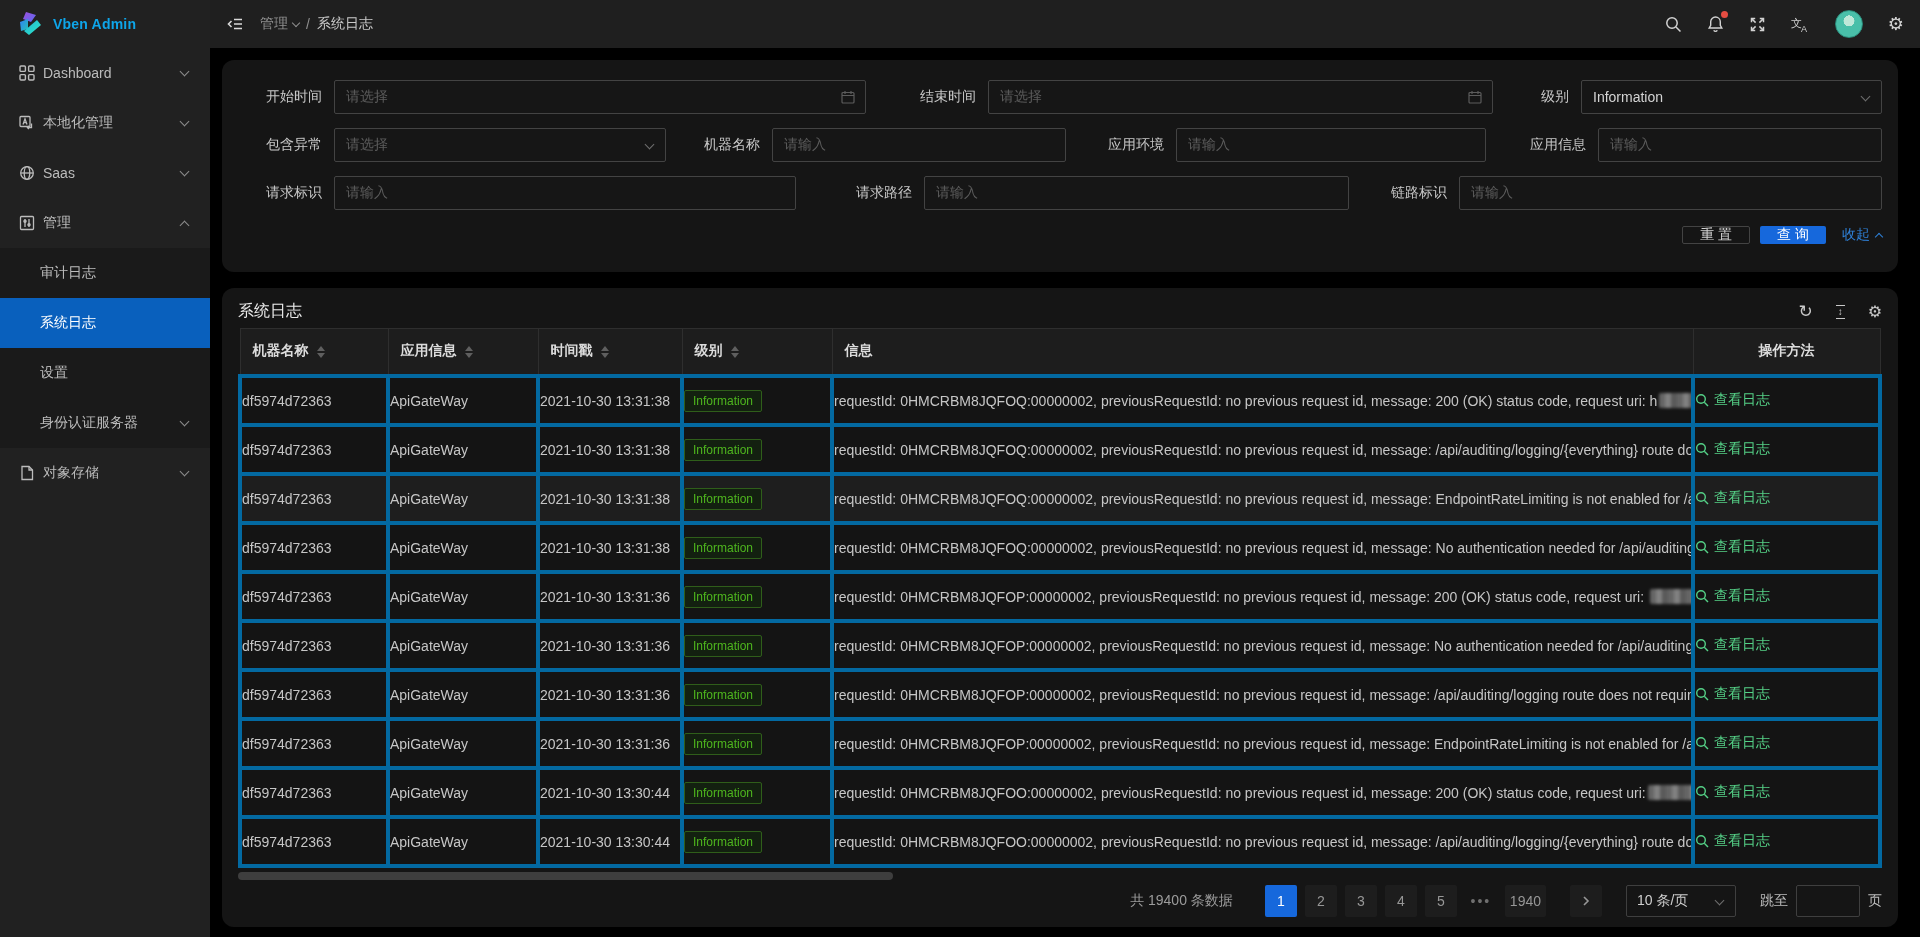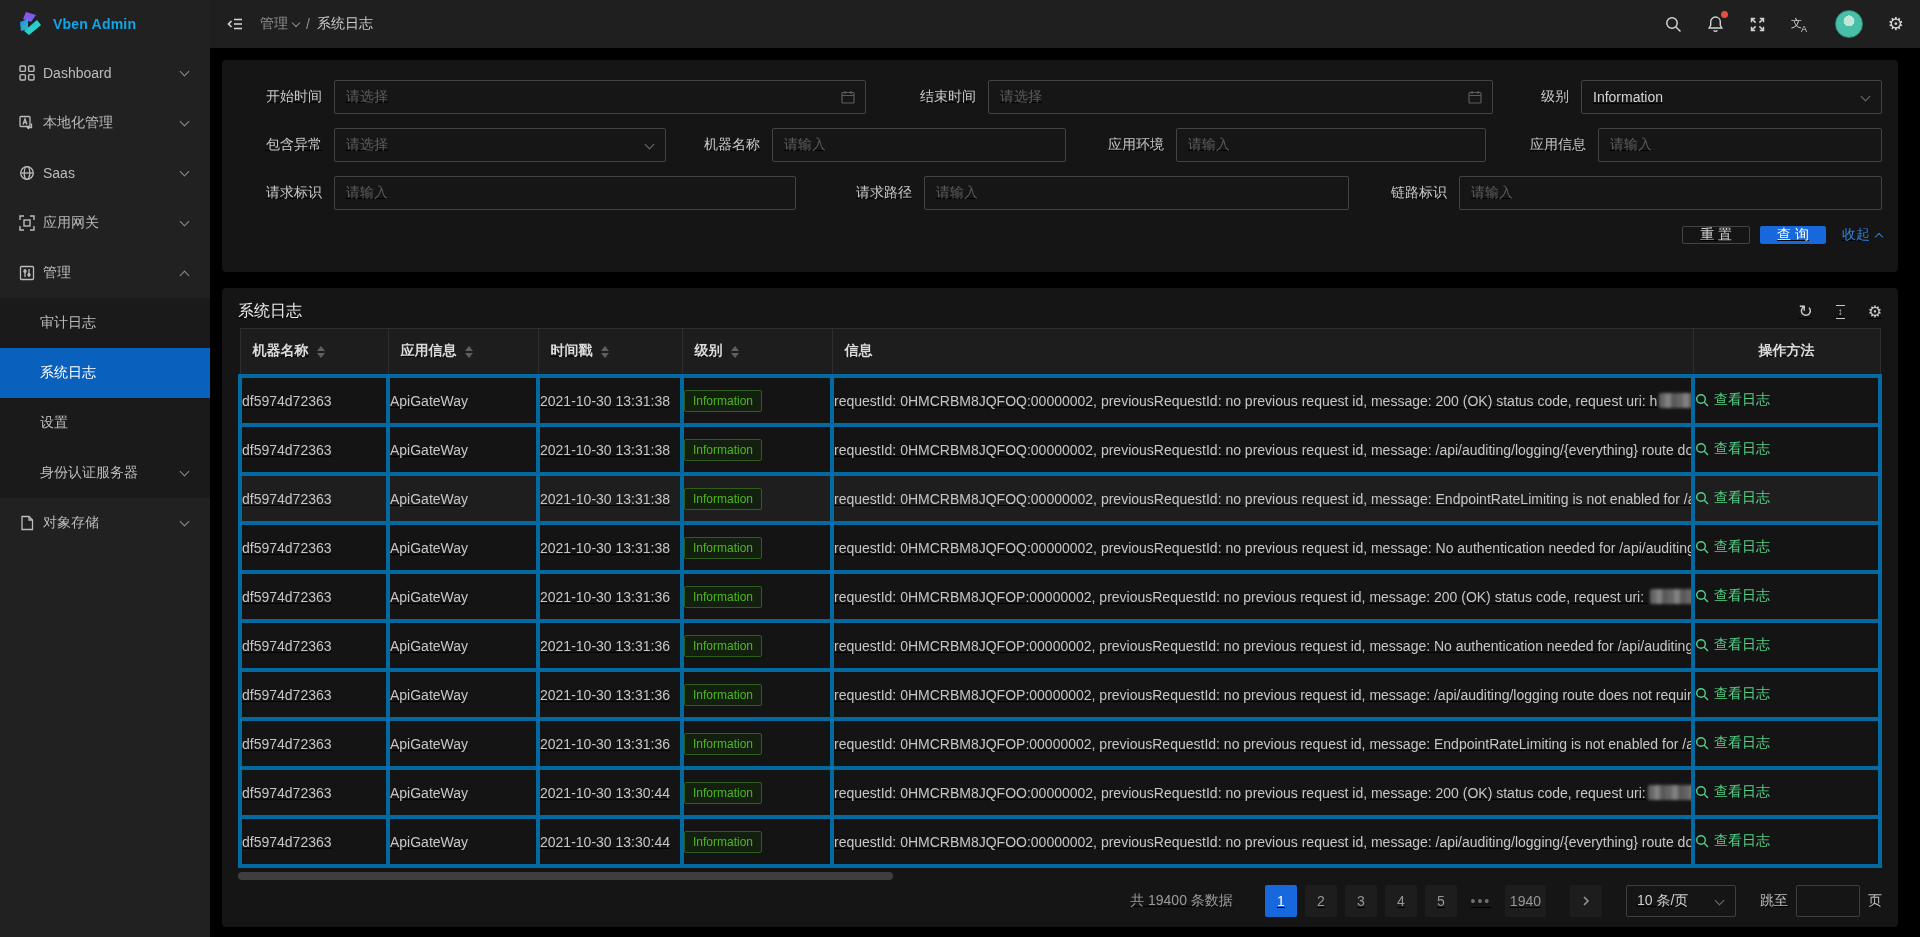--- a/index.html
+++ b/index.html
@@ -28,21 +28,21 @@
   .crumb-cur { color:#c9c9c9; }
   .top-right { margin-left:auto; display:flex; align-items:center; gap:25px; }
   .tr-ic { color:#d2d2d2; display:flex; align-items:center; justify-content:center; cursor:pointer; position:relative; }
   .badge-dot { position:absolute; top:-4px; right:-4px; width:7px; height:7px; border-radius:50%; background:#e54d42; }
   .avatar { width:28px; height:28px; border-radius:50%; background:radial-gradient(circle at 50% 38%, #bfe8d9 0 26%, #49bfa9 27% 100%); border:1px solid #2a8d7c; cursor:pointer; }
   .gear-glyph { font-size:18px; line-height:1; }
   .refresh-glyph { font-size:17px; line-height:1; }
 
   
   .content { margin-left:210px; height:889px; padding:12px 22px 10px 12px; display:flex; flex-direction:column; gap:16px; }
-  .card { background:#151515; border-radius:4px;text-decoration:underline; }
+  .card { background:#151515; border-radius:12px; }
 
   
   .filter-card { padding:20px 16px 14px 16px; height:212px; }
   .frow { display:grid; align-items:center; margin-bottom:14px; }
   .frow1 { grid-template-columns:96px 532px 122px 505px 88px 1fr; }
   .frow2 { grid-template-columns:96px 332px 106px 294px 110px 310px 112px 1fr; }
   .frow3 { grid-template-columns:96px 462px 128px 425px 110px 1fr; }
   .flabel { text-align:right; padding-right:12px; color:#c8c8c8; font-size:14px; white-space:nowrap; }
   .fctrl { position:relative; height:34px; border:1px solid #434343; border-radius:2px; background:#161616; display:flex; align-items:center; padding:0 11px; font-size:14px; color:#5c5c5c; cursor:text; }
   .fctrl .val { color:#d4d4d4; }
@@ -152,30 +152,20 @@
         <svg width="16" height="16" viewBox="0 0 16 16" fill="none" stroke="#bcbcbc" stroke-width="1.3">
             <circle cx="8" cy="8" r="6.3"></circle>
             <path d="M2 8 h12"></path>
             <ellipse cx="8" cy="8" rx="2.8" ry="6.3"></ellipse>
           </svg>
       </span>
       <span>Saas</span>
       <i class="chev down"></i>
     </div>
 
-    <div class="menu-item">
-      <span class="mi-icon">
-        <svg width="16" height="16" viewBox="0 0 16 16" fill="none" stroke="#bcbcbc" stroke-width="1.4">
-            <path d="M1 5 V1 h4 M11 1 h4 v4 M15 11 v4 h-4 M5 15 H1 v-4"></path>
-            <rect x="5" y="5" width="6" height="6"></rect>
-          </svg>
-      </span>
-      <span>应用网关</span>
-      <i class="chev down"></i>
-    </div>
 
     <div class="menu-item">
       <span class="mi-icon">
         <svg width="16" height="16" viewBox="0 0 16 16" fill="none" stroke="#bcbcbc" stroke-width="1.3">
             <rect x="1.5" y="1.5" width="13" height="13" rx="1"></rect>
             <path d="M6 4 v8 M10 4 v8"></path>
             <circle cx="6" cy="6.2" r="1.1" fill="#bcbcbc"></circle>
             <circle cx="10" cy="9.8" r="1.1" fill="#bcbcbc"></circle>
           </svg>
       </span>

